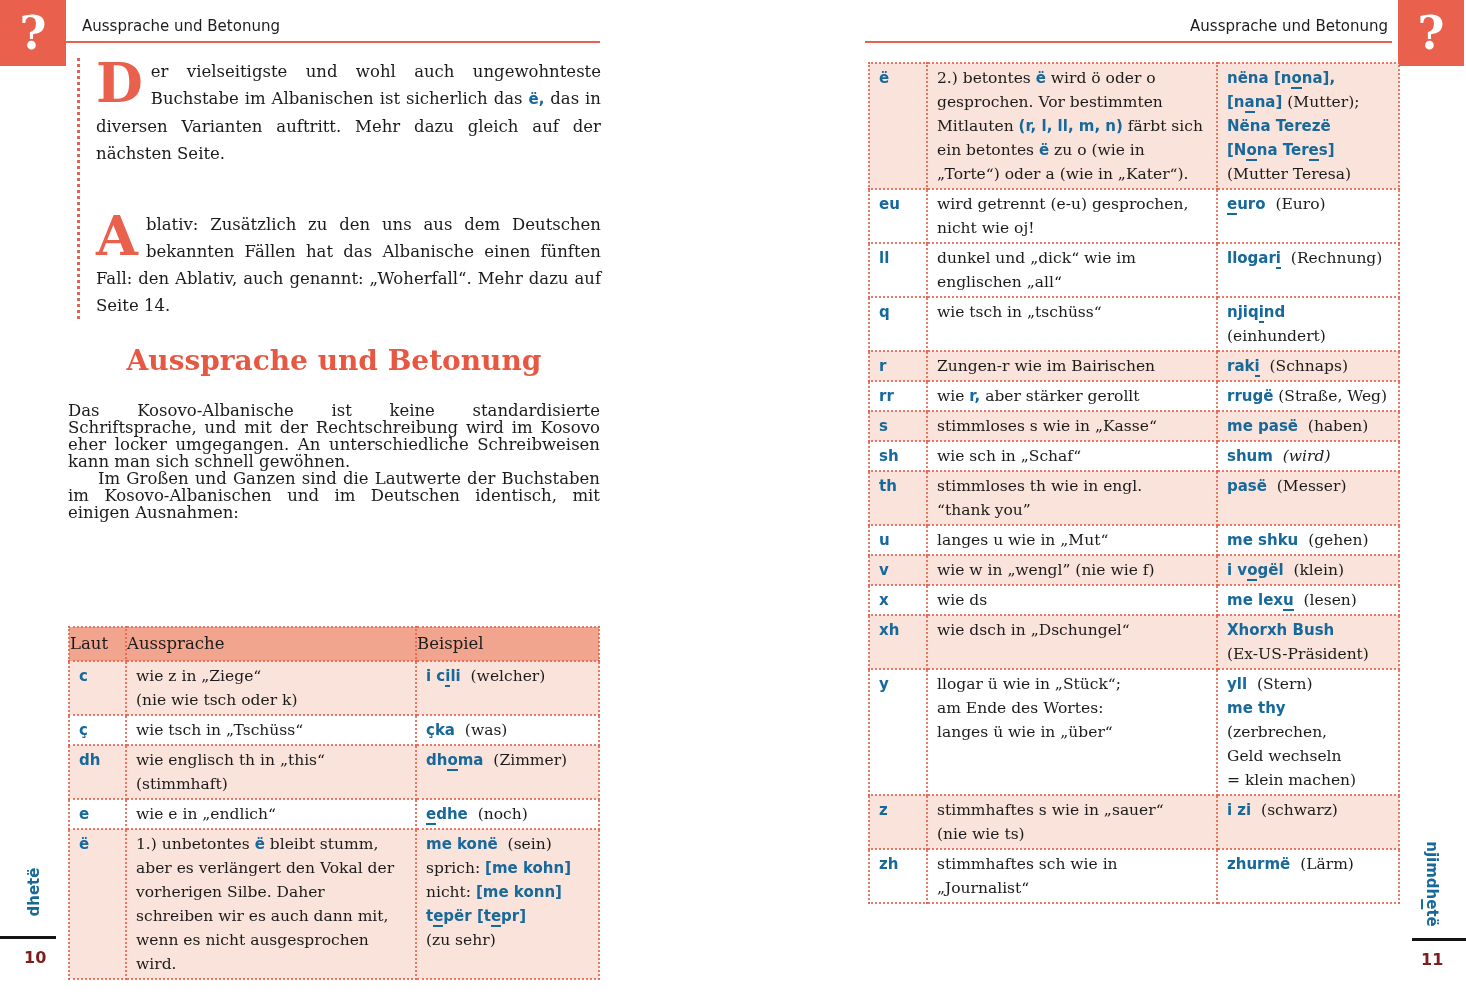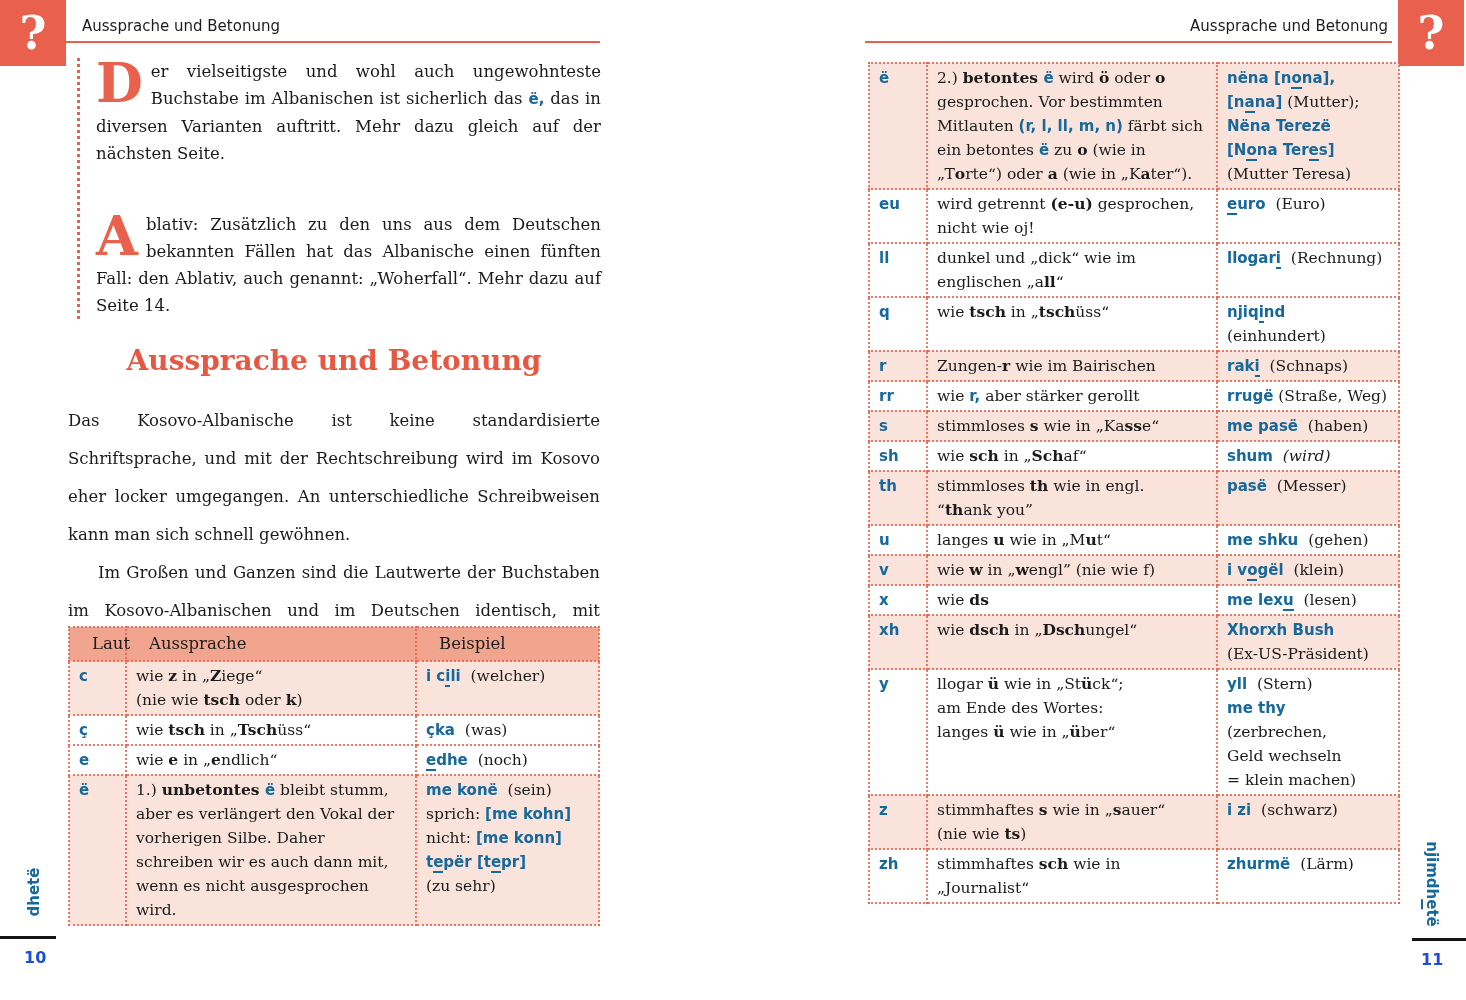--- a/index.html
+++ b/index.html
@@ -23,47 +23,47 @@
          border-left:3px dotted #e9614c;padding-left:16px;}
   .intro p{margin:0;font-size:16.5px;line-height:27px;text-align:justify;}
   .intro p + p{margin-top:44px;}
   .dropcap{float:left;font-size:54px;line-height:44px;font-weight:bold;color:#e9614c;
            margin:3px 8px 0 0;font-family:"DejaVu Serif",serif;}
 
   .sec-head{position:absolute;left:68px;top:344px;width:532px;margin:0;text-align:center;
             font-size:28px;font-weight:bold;color:#e75843;font-family:"DejaVu Serif",serif;}
 
   .bodyblock{position:absolute;left:68px;top:402px;width:532px;}
-  .bodyblock p{margin:0;font-size:16.5px;line-height:38px;text-align:justify;}
+  .bodyblock p{margin:0;font-size:16.5px;line-height:17px;text-align:justify;}
   .bodyblock p.indent{text-indent:30px;}
 
   
   table.laut-table{position:absolute;border-collapse:collapse;table-layout:fixed;}
   #tbl-left{left:68px;top:626px;width:530px;}
   #tbl-right{left:135px;top:62px;width:530px;}
   .laut-table th,.laut-table td{border:2px dotted rgba(233,97,76,.85);vertical-align:top;
         padding:2px 9px;font-size:15.5px;line-height:24px;text-align:left;}
-  .laut-table th{background:#f2a58e;font-weight:normal;font-size:16.5px;padding:4px 22px;}
+  .laut-table th{background:#f2a58e;font-weight:normal;font-size:16.5px;padding:4px 0;}
   tr.shade td{background:#fae3da;}
   td.laut{font-family:"DejaVu Sans",sans-serif;font-weight:bold;color:#17689b;font-size:15px;}
 
   
-  .seg-b{font-weight:bold;}
+  .seg-b{font-weight:normal;}
   .seg-i{font-style:italic;}
   .seg-a,.seg-au{font-family:"DejaVu Sans",sans-serif;font-weight:bold;color:#17689b;font-size:15px;}
   .seg-au{border-bottom:2px solid #17689b;}
 
   
   .vlabel{position:absolute;font-family:"DejaVu Sans",sans-serif;font-weight:bold;color:#17689b;
           font-size:17px;white-space:nowrap;}
   #vl-left{left:33px;top:892px;transform:translate(-50%,-50%) rotate(-90deg);}
   #vl-right{left:700px;top:884px;transform:translate(-50%,-50%) rotate(90deg);}
   .pn-rule{position:absolute;height:3px;background:#141414;}
   .pn-rule-l{left:0;top:936px;width:56px;} .pn-rule-r{left:679px;top:938px;width:54px;}
-  .pagenum{position:absolute;font-family:"DejaVu Sans",sans-serif;font-weight:bold;font-size:16px;color:#1d4ed8;}
+  .pagenum{position:absolute;font-family:"DejaVu Sans",sans-serif;font-weight:bold;font-size:16px;color:#7f1d1d;}
   .pagenum-l{left:24px;top:948px;} .pagenum-r{left:688px;top:950px;}
 </style>
 </head>
 <body>
 
 <div class="spread">
 
   <div class="page" id="page-left">
     <div class="qbox qbox-l">?</div>
     <div class="runhead runhead-l">Aussprache und Betonung</div>
@@ -98,20 +98,25 @@
           <tr class="shade">
             <td class="laut">c</td>
             <td><span>wie </span><span class="seg-b">z</span><span> in „</span><span class="seg-b">Z</span><span>iege“</span><br><span>(nie wie </span><span class="seg-b">tsch</span><span> oder </span><span class="seg-b">k</span><span>)</span></td>
             <td><span class="seg-a">i c</span><span class="seg-au">i</span><span class="seg-a">li</span><span>&nbsp; (welcher)</span></td>
           </tr>
           <tr>
             <td class="laut">ç</td>
             <td><span>wie </span><span class="seg-b">tsch</span><span> in „</span><span class="seg-b">Tsch</span><span>üss“</span></td>
             <td><span class="seg-a">çka</span><span>&nbsp; (was)</span></td>
           </tr>
+          <tr class="shade">
+            <td class="laut">dh</td>
+            <td><span>wie englisch </span><span class="seg-b">th</span><span> in „</span><span class="seg-b">th</span><span>is“</span><br><span>(stimmhaft)</span></td>
+            <td><span class="seg-a">dh</span><span class="seg-au">o</span><span class="seg-a">ma</span><span>&nbsp; (Zimmer)</span></td>
+          </tr>
           <tr>
             <td class="laut">e</td>
             <td><span>wie </span><span class="seg-b">e</span><span> in „</span><span class="seg-b">e</span><span>ndlich“</span></td>
             <td><span class="seg-au">e</span><span class="seg-a">dhe</span><span>&nbsp; (noch)</span></td>
           </tr>
           <tr class="shade">
             <td class="laut">ë</td>
             <td><span>1.) </span><span class="seg-b">unbetontes </span><span class="seg-a">ë</span><span> bleibt stumm, aber es verlängert den Vokal der vorherigen Silbe. Daher schreiben wir es auch dann mit, wenn es nicht ausgesprochen wird.</span></td>
             <td><span class="seg-a">me konë</span><span>&nbsp; (sein)</span><br><span>sprich: </span><span class="seg-a">[me kohn]</span><br><span>nicht: </span><span class="seg-a">[me konn]</span><br><span class="seg-a">t</span><span class="seg-au">e</span><span class="seg-a">për [t</span><span class="seg-au">e</span><span class="seg-a">pr]</span><br><span>(zu sehr)</span></td>
           </tr>

